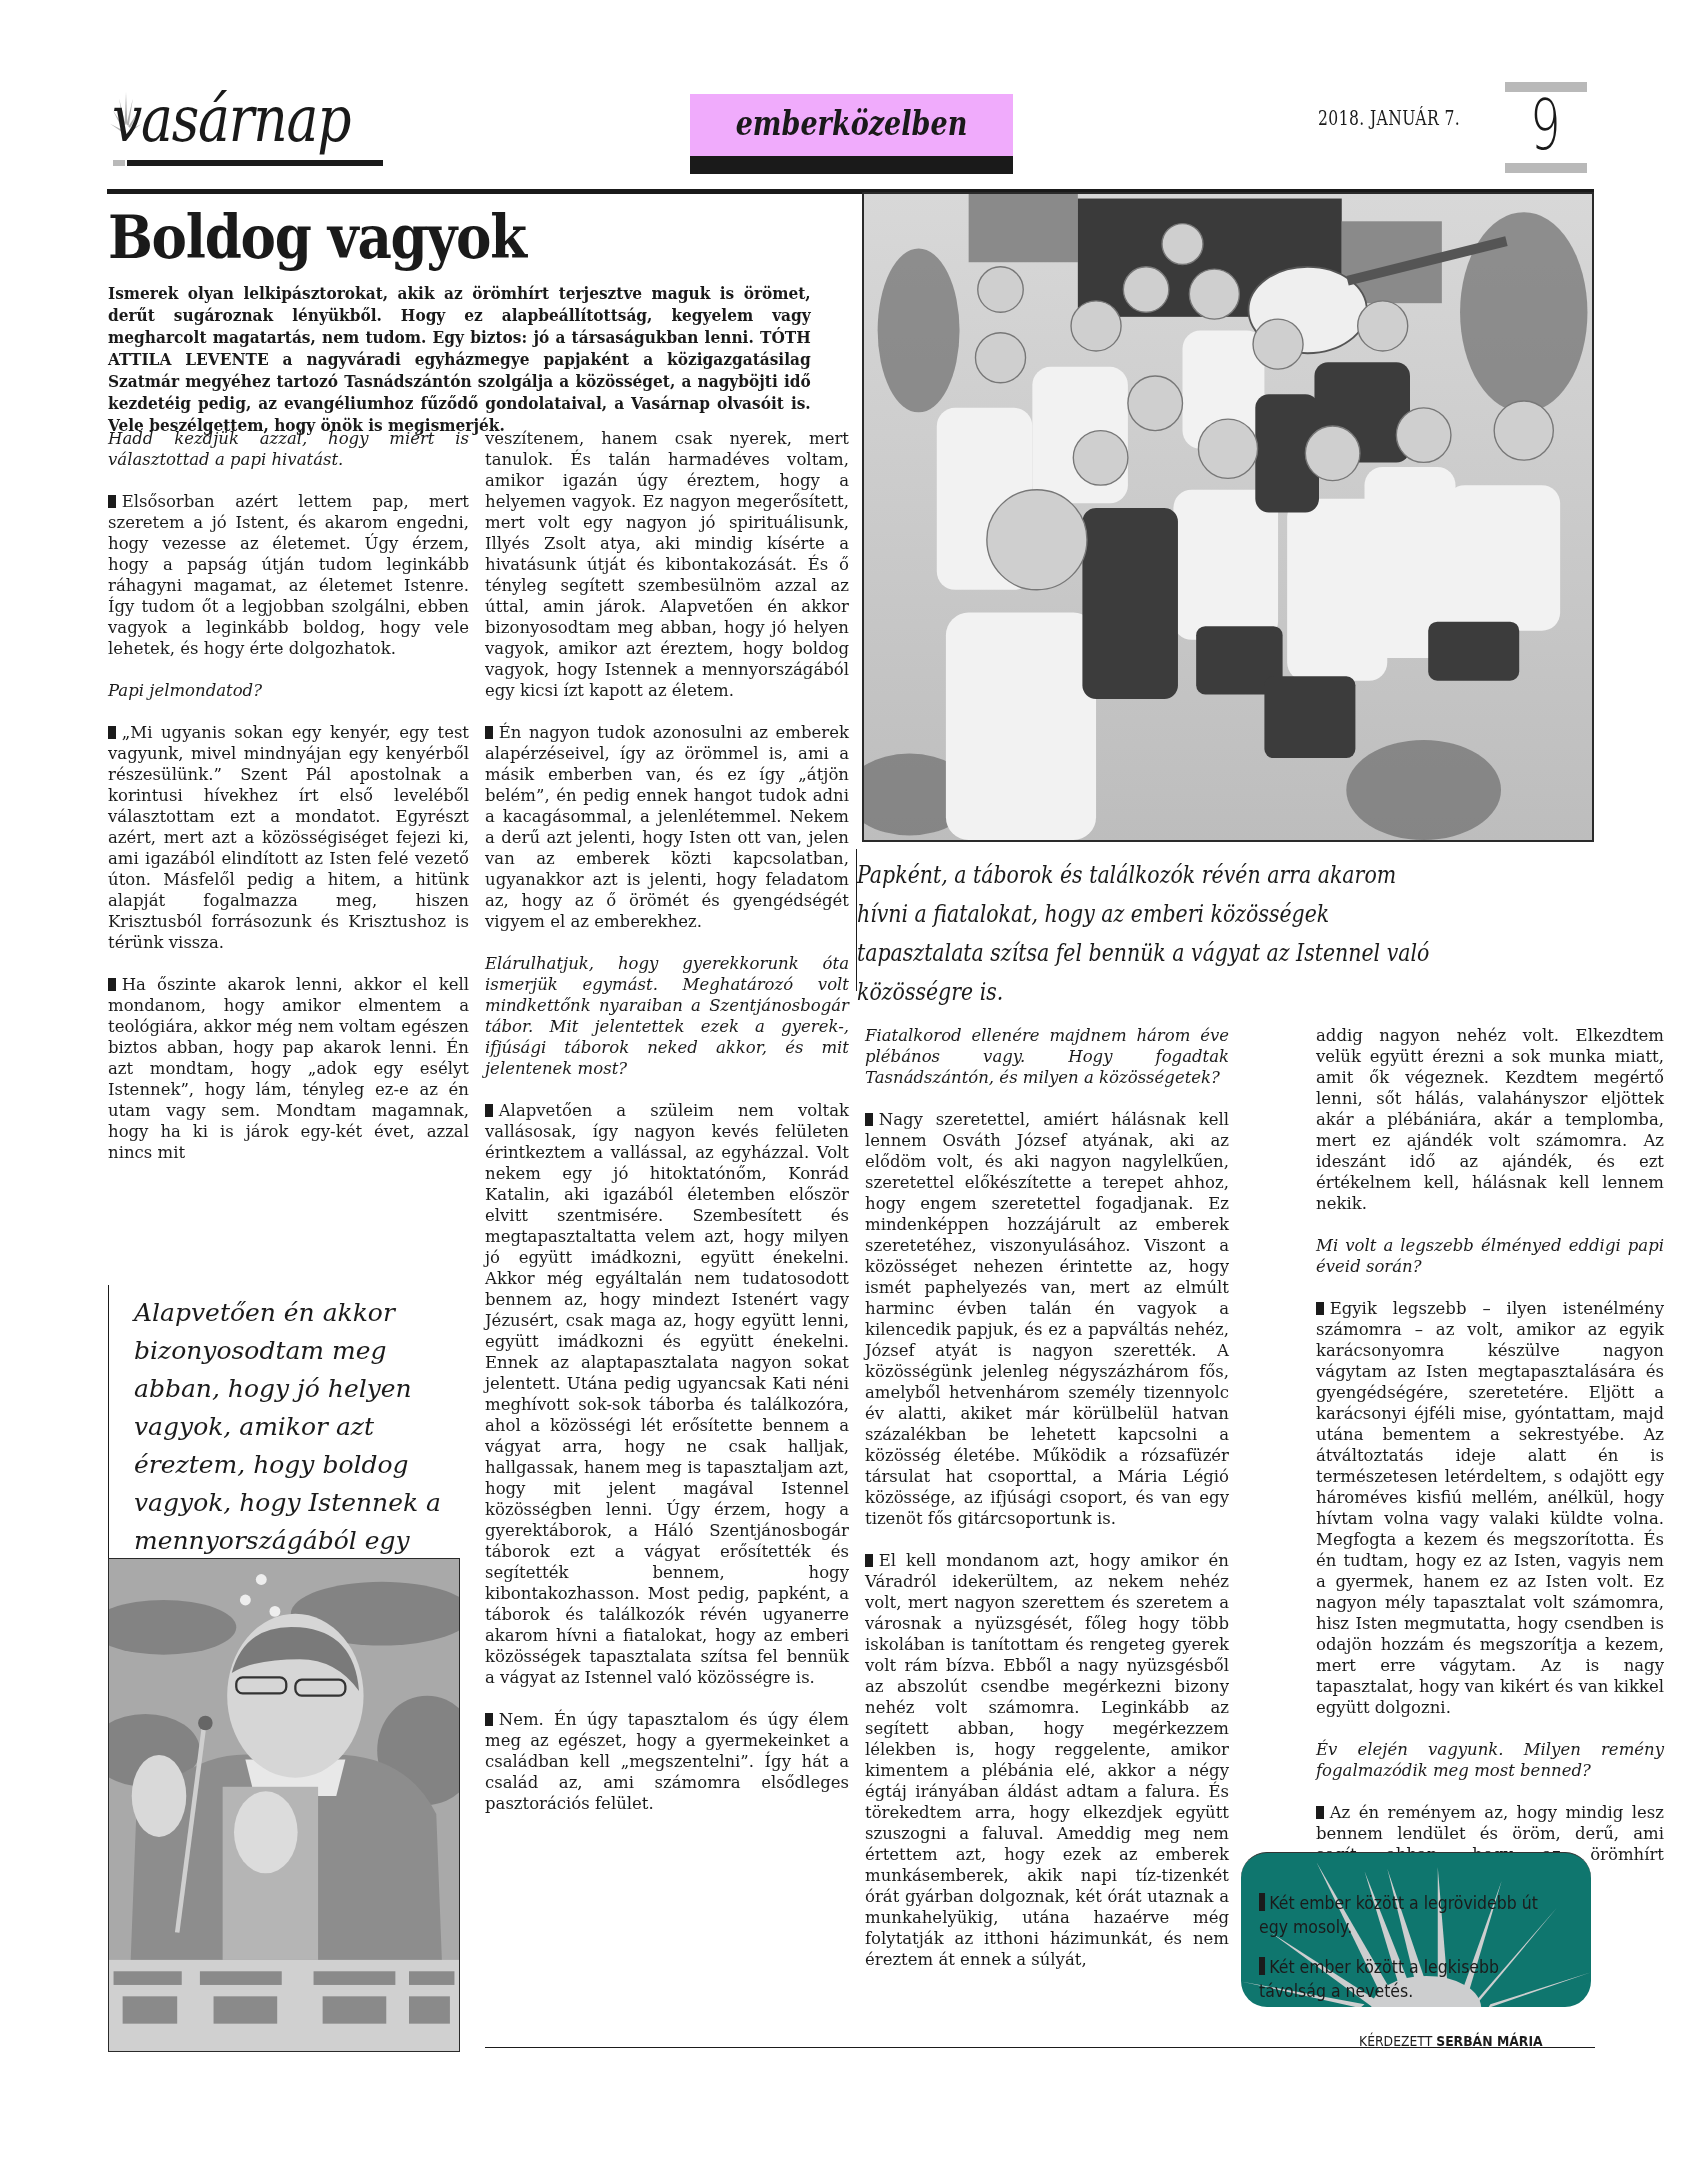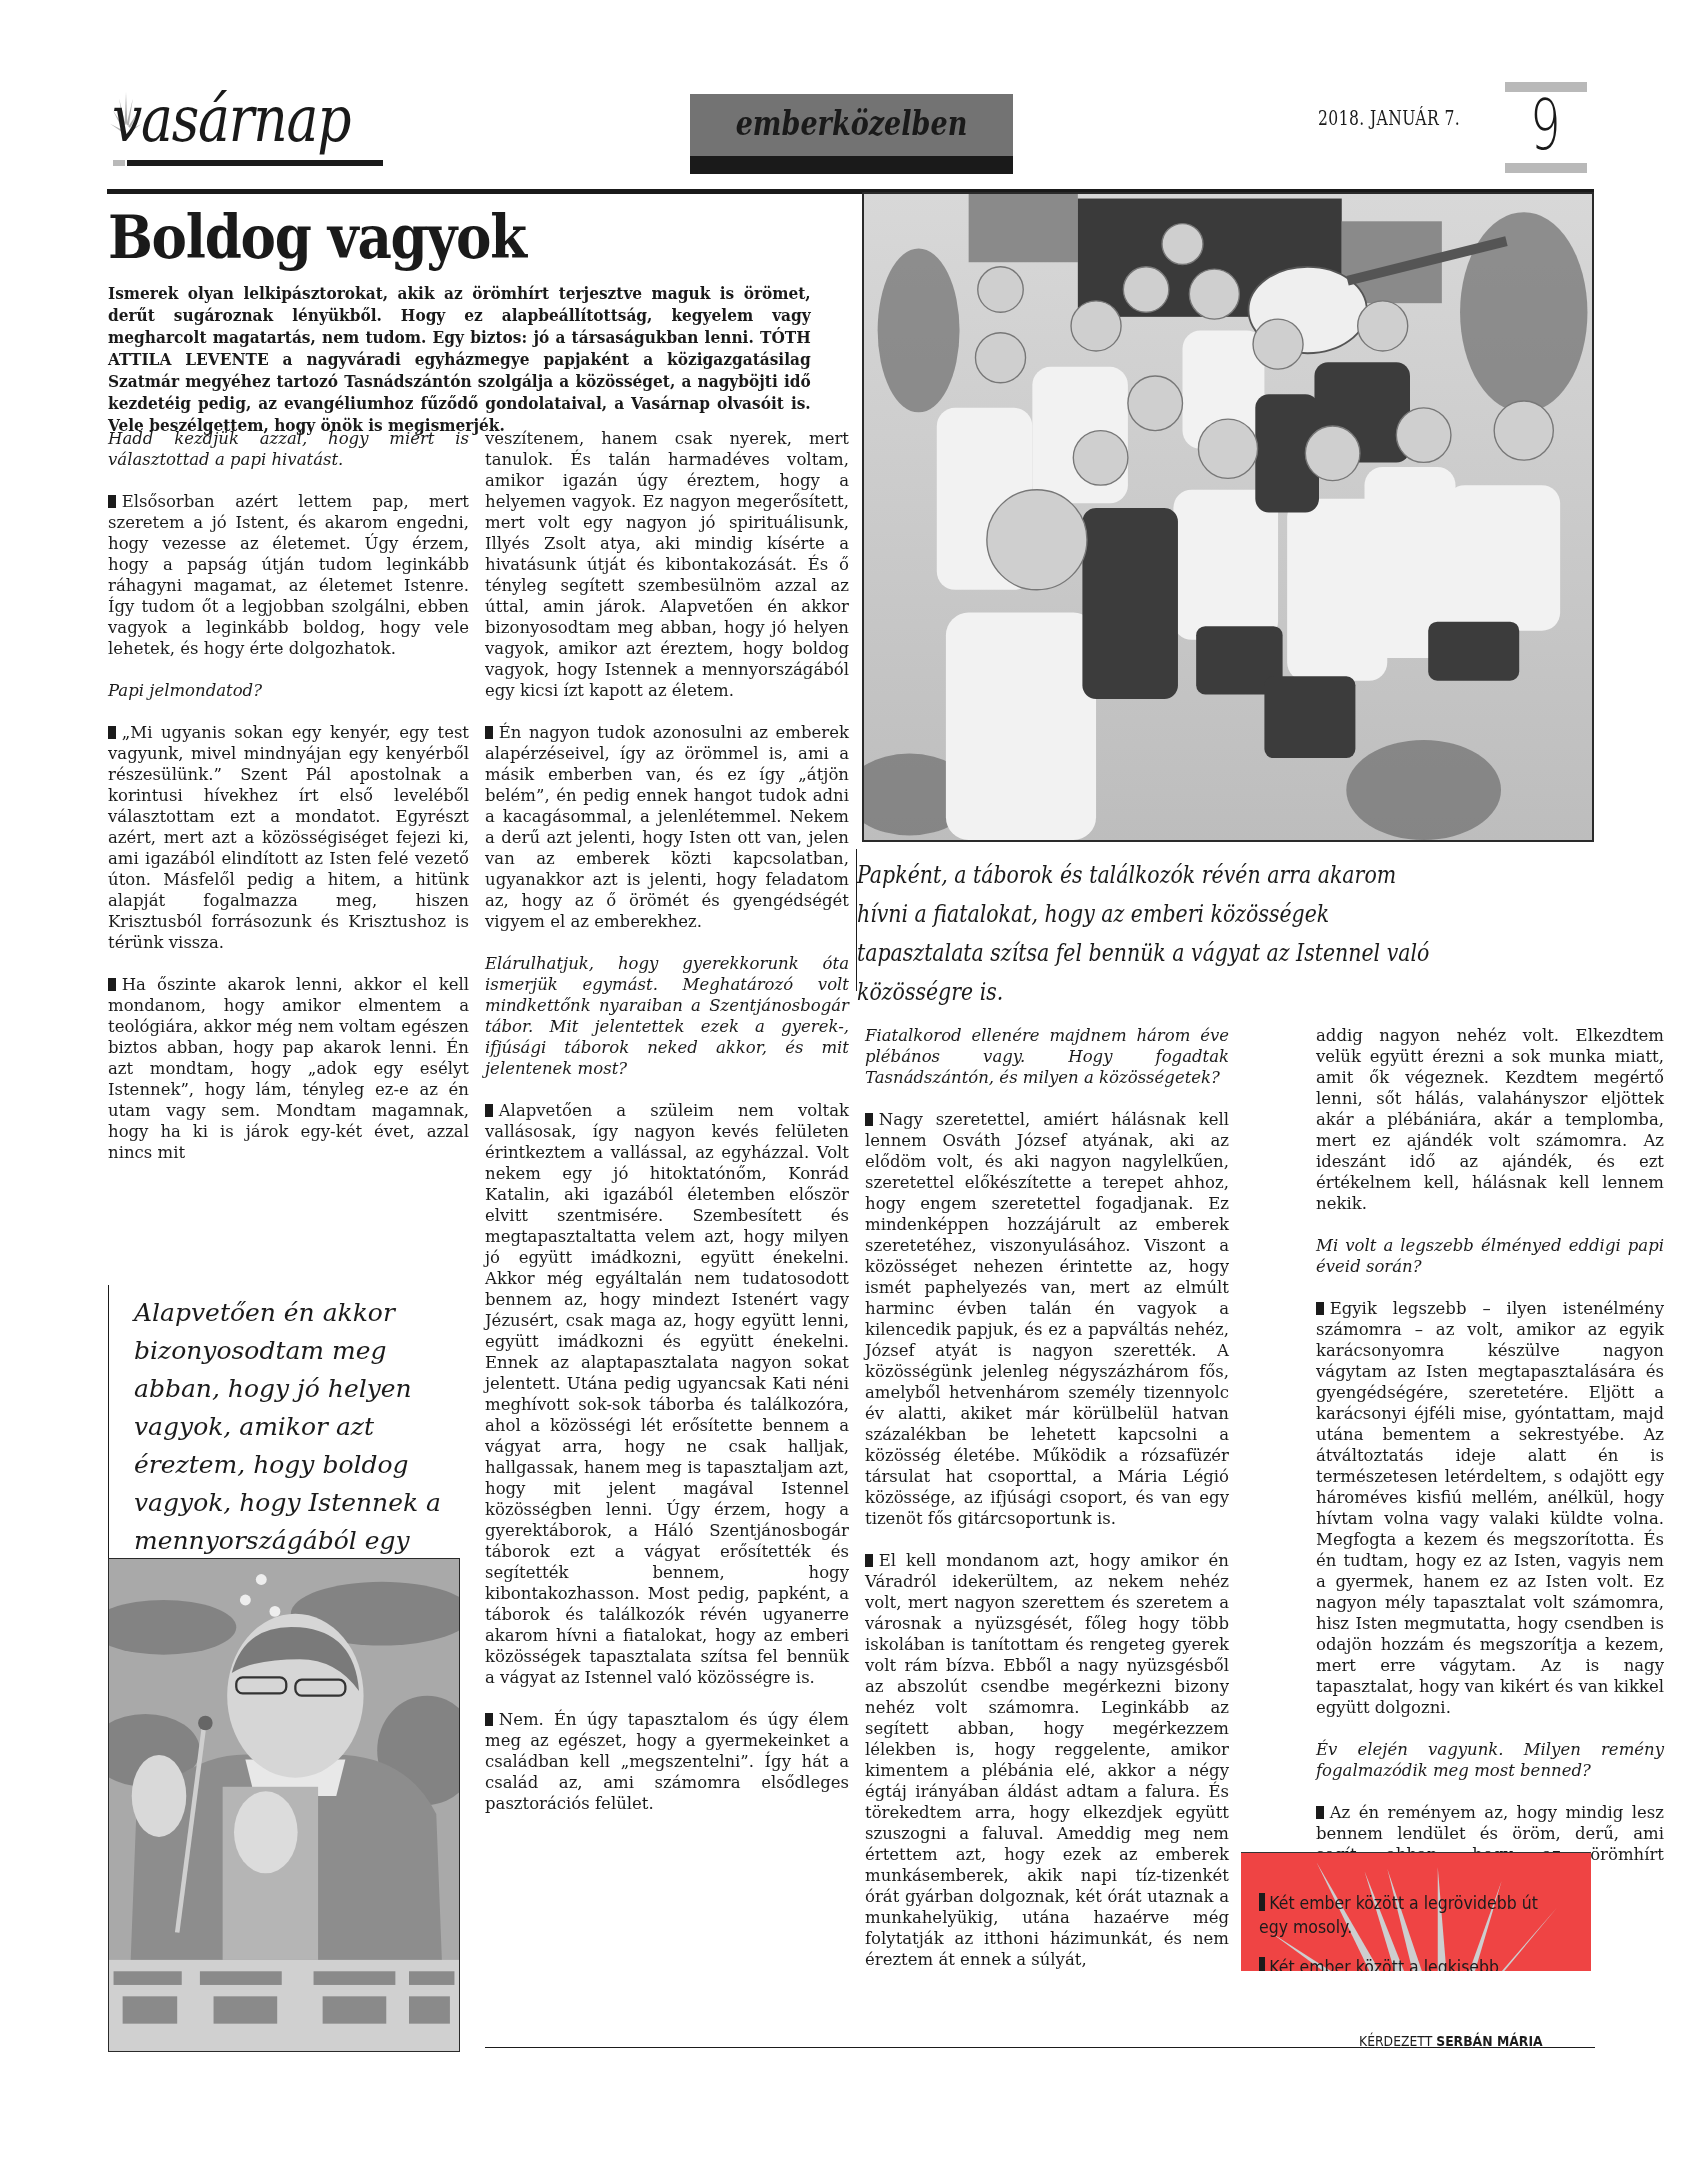--- a/index.html
+++ b/index.html
@@ -6,21 +6,21 @@
   html, body { width: 1702px; height: 2161px; background: #ffffff; overflow: hidden; }
   body { position: relative; font-family: "DejaVu Serif", serif; color: #1b1b1b; }
 
   
   .masthead { position: absolute; left: 110px; top: 78px; width: 275px; height: 87px; }
   .masthead .sun { position: absolute; left: 0; top: 13.7px; width: 32px; height: 50px; }
   .masthead .logo { position: absolute; left: 1.8px; top: 10px; font-family: "DejaVu Serif", serif; font-style: italic; font-size: 63px; letter-spacing: -1.4px; color: #1a1a1a; line-height: 1; transform: scaleX(0.85); transform-origin: left top; }
   .masthead .bar-grey { position: absolute; left: 2.7px; top: 82px; width: 12px; height: 6.4px; background: #b9b9b9; }
   .masthead .bar-black { position: absolute; left: 17.4px; top: 82px; width: 256px; height: 6.4px; background: #1a1a1a; }
 
-  .section-tag { position: absolute; left: 690px; top: 94px; width: 323px; height: 62px; background: #737373; }
+  .section-tag { position: absolute; left: 690px; top: 94px; width: 323px; height: 62px; background: #f0abfc; }
   .section-tag .label { position: absolute; left: 0; right: 0; top: 10px; text-align: center; font-family: "DejaVu Serif", serif; font-style: italic; font-weight: bold; font-size: 33px; color: #1a1a1a; transform: scaleX(0.82); }
   .section-tag .under { position: absolute; left: 0; right: 0; bottom: -18.3px; height: 18.3px; background: #1a1a1a; }
 
   .date { position: absolute; left: 1318px; top: 106px; font-family: "DejaVu Serif", serif; font-size: 20px; color: #1a1a1a; letter-spacing: 0.5px; transform: scaleX(0.78); transform-origin: left top; }
   .page-no-wrap { position: absolute; left: 1505px; top: 82px; width: 82px; height: 92px; }
   .page-no-wrap .bar { position: absolute; left: 0; width: 82px; height: 10px; background: #b9b9b9; }
   .page-no-wrap .top { top: 0; }
   .page-no-wrap .bottom { top: 81px; }
   .page-no { position: absolute; left: 25px; top: 6.4px; font-family: "DejaVu Sans", sans-serif; font-weight: 300; font-size: 69px; color: #1a1a1a; line-height: 1.1; transform: scaleX(0.7); transform-origin: left top; }
 
@@ -43,21 +43,21 @@
   
   .pull1 { position: absolute; left: 108px; top: 1285px; width: 361px; height: 297px; border-left: 1.8px solid #1b1b1b; padding-left: 25px; padding-top: 9.2px; font-family: "DejaVu Serif", serif; font-style: italic; font-size: 25px; line-height: 38px; color: #1b1b1b; }
   .pull2 { position: absolute; left: 856px; top: 849px; width: 741px; height: 142px; border-left: 1.4px solid #1b1b1b; padding-top: 6.4px; font-family: "DejaVu Serif", serif; font-style: italic; font-size: 25px; line-height: 39px; color: #1b1b1b; }
   .pull2 span { display: inline-block; transform: scaleX(0.82); transform-origin: left top; white-space: nowrap; }
 
   
   .photo-group { position: absolute; left: 862px; top: 192px; width: 732px; height: 650px; border: 2.3px solid #2a2a2a; overflow: hidden; background: #cfcfcf; }
   .photo-priest { position: absolute; left: 108px; top: 1558px; width: 352px; height: 494px; border: 1.8px solid #2a2a2a; overflow: hidden; background: #b8b8b8; }
 
   
-  .quote-box { position: absolute; left: 1241px; top: 1852px; width: 350px; height: 119px; background: #ef4444; border-top: 1.4px solid #333; overflow: hidden; }
+  .quote-box { position: absolute; left: 1241px; top: 1852px; width: 350px; height: 155px; background: #0f766e; border-top: 1.4px solid #333; overflow: hidden; border-radius: 26px; }
   .quote-box svg.sun { position: absolute; left: 0; top: 0; width: 350px; height: 155px; }
   .quote-box .item { position: relative; margin: 0 18.3px; font-family: "DejaVu Sans", sans-serif; font-size: 18.3px; line-height: 24px; color: #1b1b1b; transform: scaleX(0.86); transform-origin: left top; width: 357px; }
   .quote-box .item::before { content: ""; display: inline-block; width: 7.3px; height: 18.3px; background: #1b1b1b; margin-right: 4.6px; vertical-align: -2.3px; }
   .quote-box .i1 { position: absolute; top: 38px; left: 0; }
   .quote-box .i2 { position: absolute; top: 102px; left: 0; }
 
   .byline { position: absolute; left: 1359px; top: 2032px; font-family: "DejaVu Sans", sans-serif; font-size: 14.6px; color: #1b1b1b; transform: scaleX(0.85); transform-origin: left top; white-space: nowrap; }
   .byline b { font-weight: bold; }
   .bottom-rule { position: absolute; left: 485px; top: 2047px; width: 1110px; height: 1.4px; background: #1b1b1b; }
 </style>

